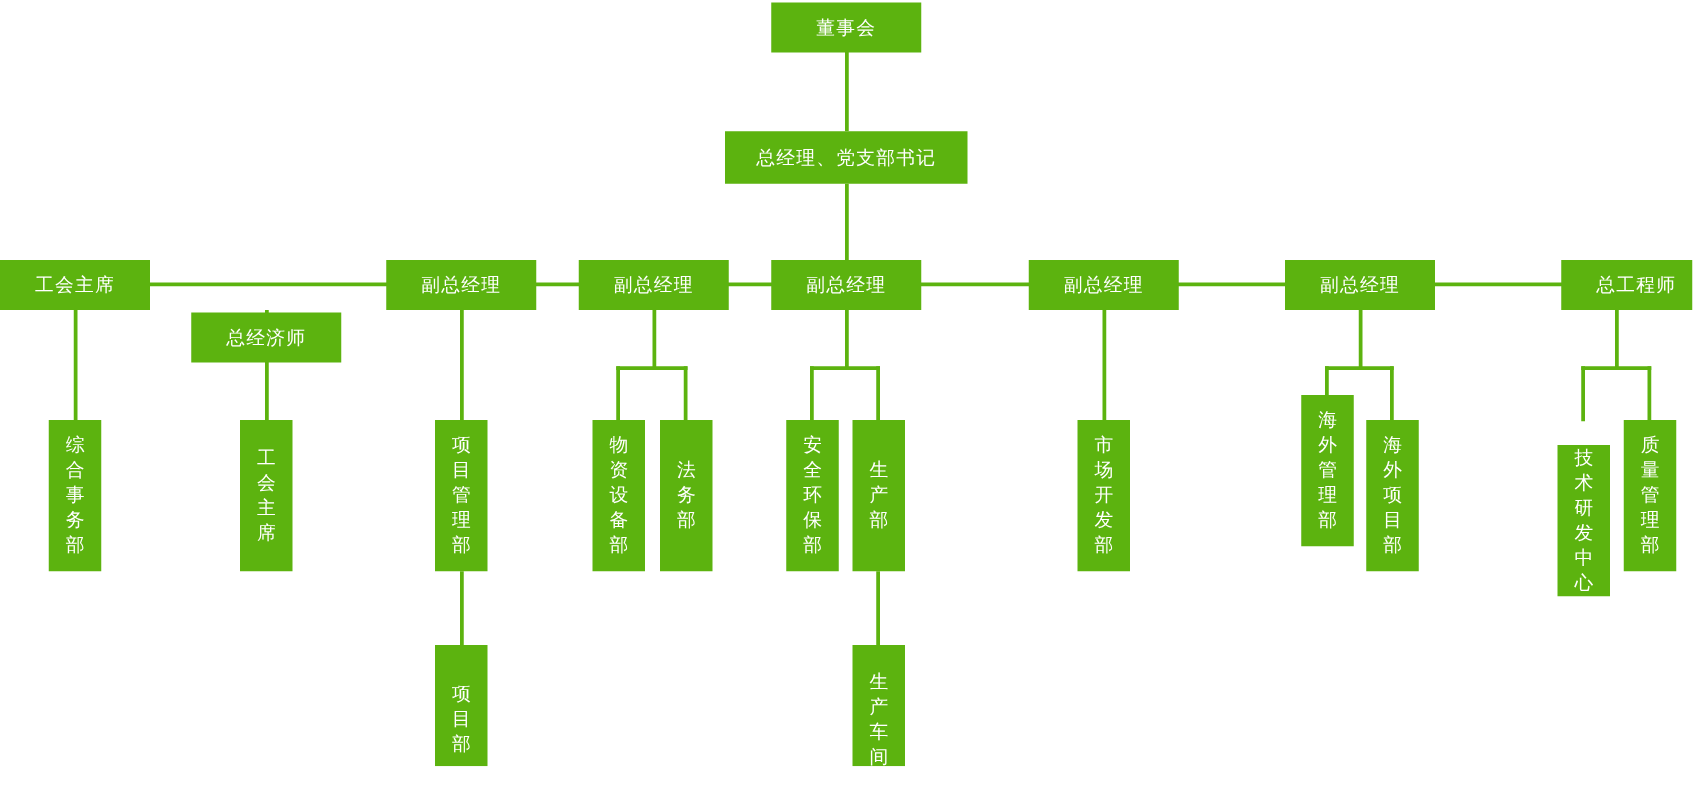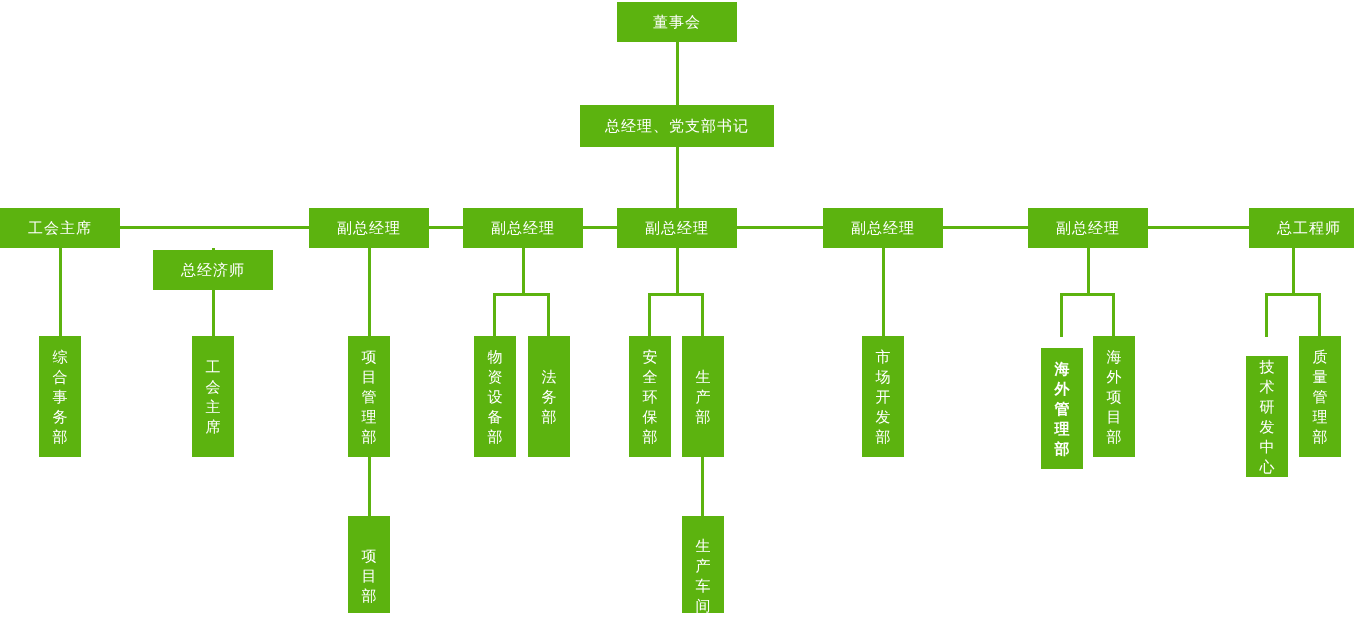--- a/index.html
+++ b/index.html
@@ -132,21 +132,21 @@
   </div>
   <div class="node vnode" style="left:629px; top:336px; height:121px;">
     <span class="vtext">安全环保部</span>
   </div>
   <div class="node vnode" style="left:682px; top:336px; height:121px;">
     <span class="vtext">生产部</span>
   </div>
   <div class="node vnode" style="left:862px; top:336px; height:121px;">
     <span class="vtext">市场开发部</span>
   </div>
-  <div class="node vnode" style="left:1041px; top:348px; height:121px;font-weight:bold;">
+  <div class="node vnode" style="left:1041px; top:316px; height:121px;">
     <span class="vtext">海外管理部</span>
   </div>
   <div class="node vnode" style="left:1093px; top:336px; height:121px;">
     <span class="vtext">海外项目部</span>
   </div>
   <div class="node vnode" style="left:1246px; top:336px; height:121px;margin-top:20px;">
     <span class="vtext">技术研发中心</span>
   </div>
   <div class="node vnode" style="left:1299px; top:336px; height:121px;">
     <span class="vtext">质量管理部</span>

